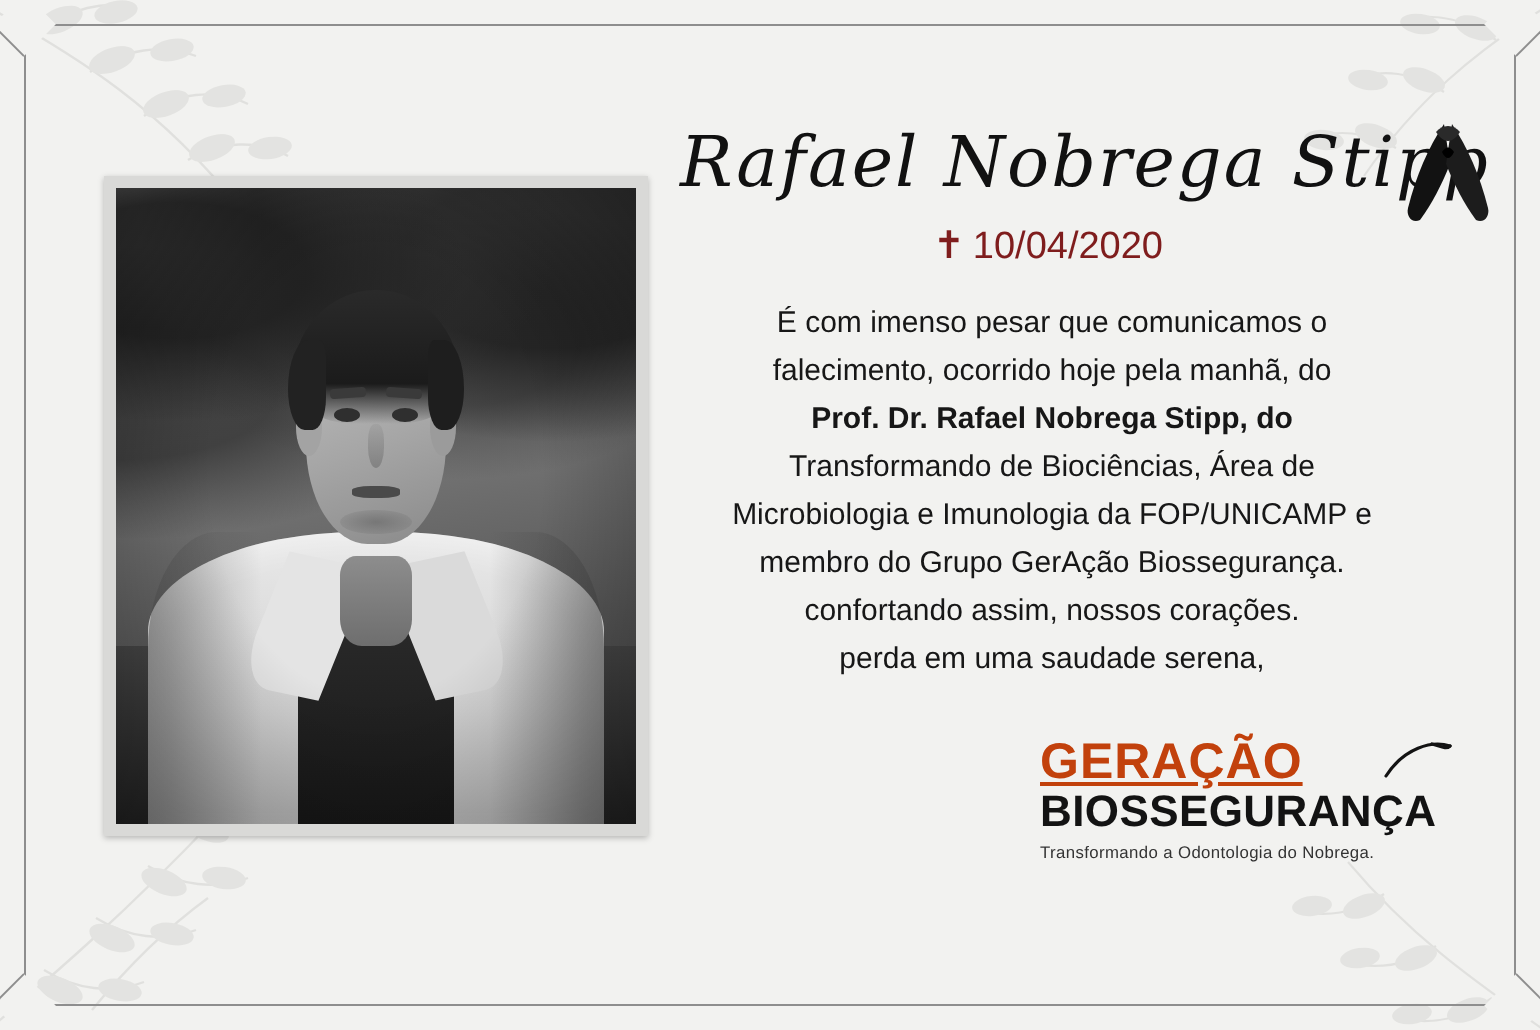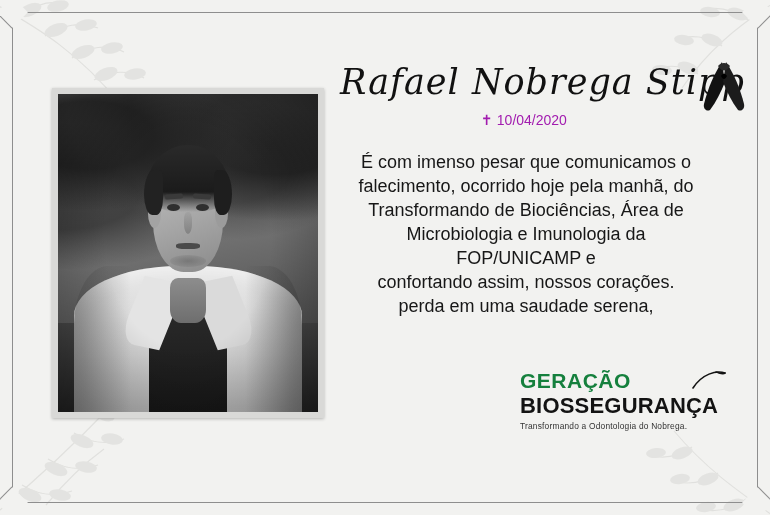--- a/index.html
+++ b/index.html
@@ -179,36 +179,36 @@
     color: #111111;
     white-space: nowrap;
   }
   #date-line {
     position: absolute;
     left: 340px;
     top: 112px;
     width: 368px;
     text-align: center;
     font-family: "Liberation Sans", sans-serif;
-    font-size: 14px;
-    color: #a21caf;
+    font-size: 19px;
+    color: #7f1d1d;
   }
   #date-line .cross {
     font-family: "DejaVu Sans", sans-serif;
     font-weight: bold;
     margin-right: 4px;
   }
 
   #message {
     position: absolute;
     left: 348px;
     top: 150px;
     width: 356px;
     text-align: center;
-    font-size: 18px;
+    font-size: 15px;
     line-height: 24px;
     color: #171717;
   }
   #message .strong { font-weight: bold; }
 
   
   #ribbon {
     position: absolute;
     left: 700px;
     top: 58px;
@@ -220,24 +220,25 @@
   #logo {
     position: absolute;
     left: 520px;
     top: 368px;
     width: 208px;
     text-align: left;
   }
   #logo .l1 {
     font-family: "Liberation Sans", sans-serif;
     font-weight: bold;
-    font-size: 21px;
+    font-size: 25px;
     letter-spacing: 0.5px;
     line-height: 26px;
-    color: #15803d;
+    color: #c2410c;
+    text-decoration: underline;
   }
   #logo .l2 {
     font-family: "Liberation Sans", sans-serif;
     font-weight: bold;
     font-size: 22px;
     letter-spacing: 0.2px;
     line-height: 24px;
     color: #131313;
   }
   #logo .l3 {
@@ -391,22 +392,24 @@
         <path d="M22 4 C14 16, 8 30, 4 46 C3 50, 6 54, 10 52 C16 44, 21 34, 25 24 Z" fill="#121212"></path>
         <path d="M26 4 C34 16, 40 30, 44 46 C45 50, 42 54, 38 52 C32 44, 27 34, 23 24 Z" fill="#1c1c1c"></path>
         <path d="M18 8 C22 14, 26 14, 30 8 C27 4, 21 4, 18 8 Z" fill="#2a2a2a"></path>
         <path d="M21 18 C23 22, 25 22, 27 18 C25 15, 23 15, 21 18 Z" fill="#000000"></path>
       </svg>
     </div>
 
     <div id="message">
       <div>É com imenso pesar que comunicamos o</div>
       <div>falecimento, ocorrido hoje pela manhã, do</div>
+      <div class="strong">Prof. Dr. Rafael Nobrega Stipp, do</div>
       <div>Transformando de Biociências, Área de</div>
       <div>Microbiologia e Imunologia da FOP/UNICAMP e</div>
+      <div>membro do Grupo GerAção Biossegurança.</div>
       <div>confortando assim, nossos corações.</div>
       <div>perda em uma saudade serena,</div>
     </div>
 
     <div id="logo">
       <div class="swoosh">
         <svg width="34" height="22" viewBox="0 0 34 22">
           <path d="M1 18 C10 4, 24 0, 33 3" stroke="#131313" stroke-width="1.6" fill="none" stroke-linecap="round"></path>
           <path d="M24 2 C28 3, 31 5, 33 3" stroke="#131313" stroke-width="1.6" fill="none" stroke-linecap="round"></path>
         </svg>

